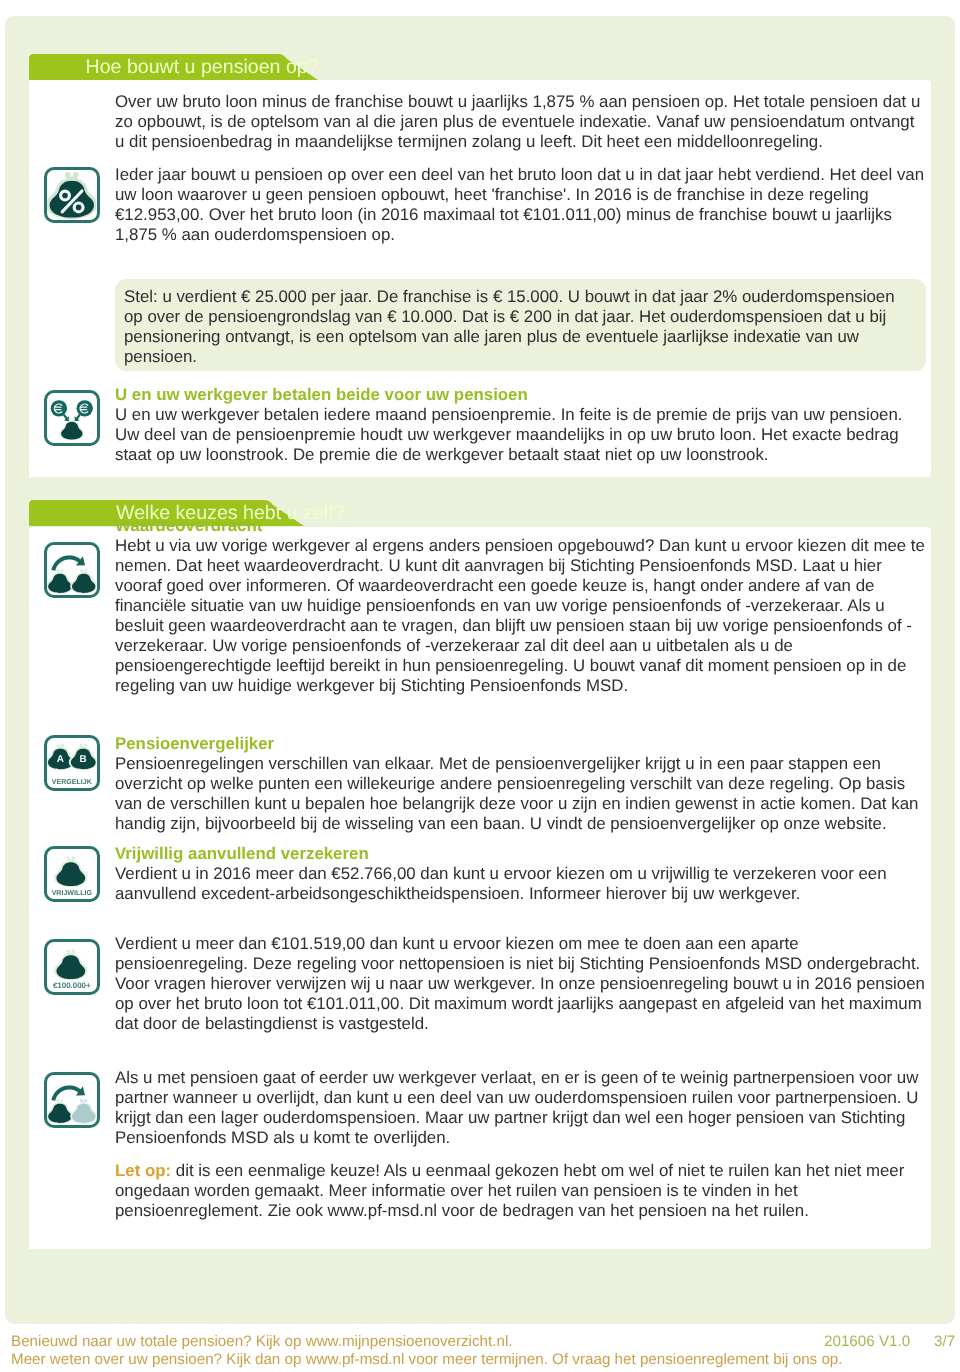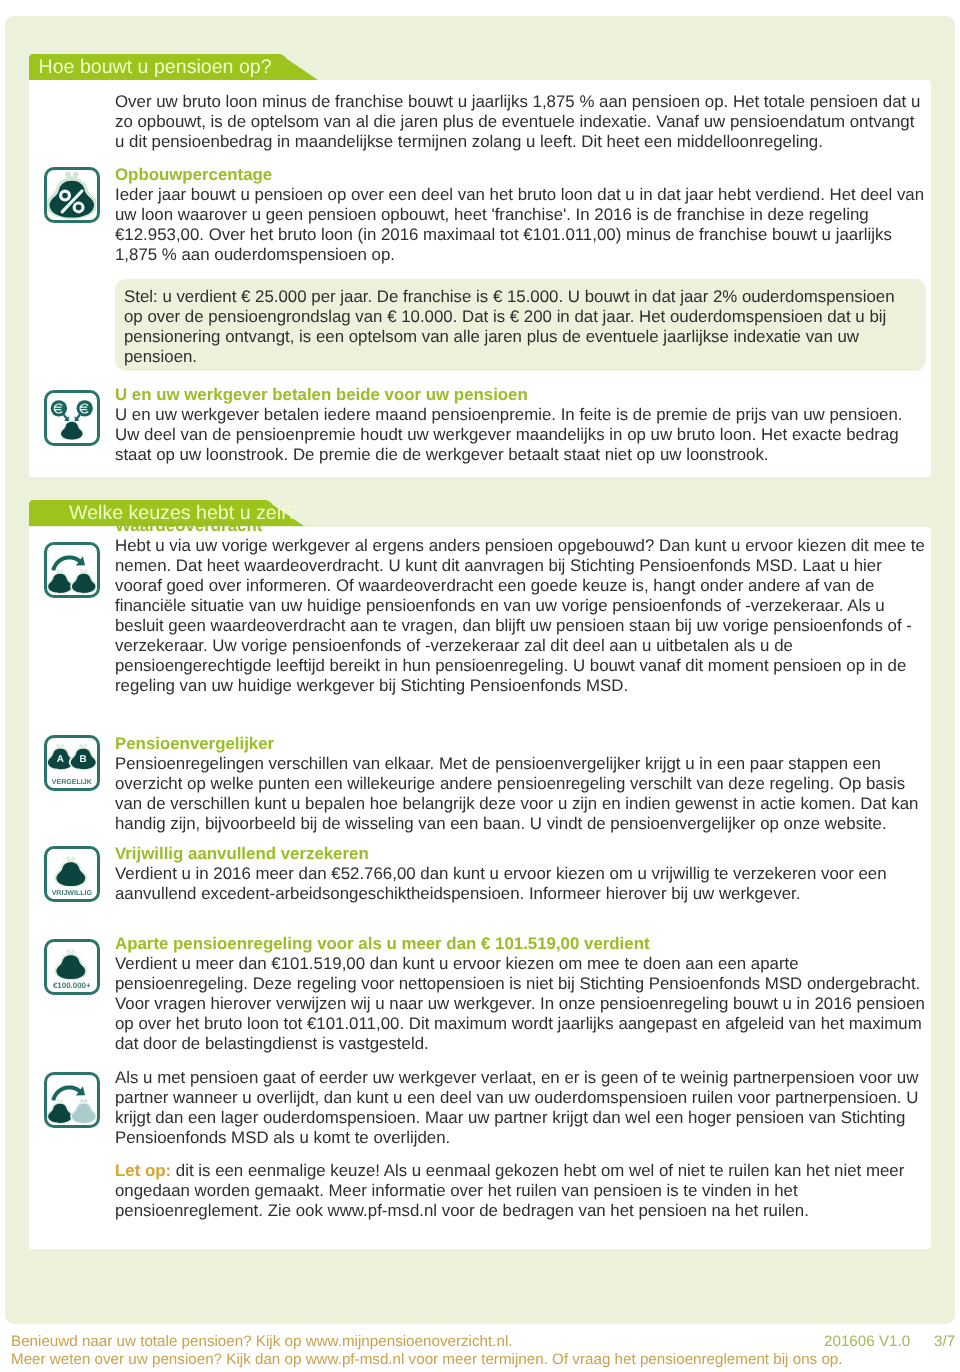--- a/index.html
+++ b/index.html
@@ -7,21 +7,21 @@
   html,body { width:960px; height:1372px; }
   body { background:#ffffff; font-family:"Liberation Sans", sans-serif;
          -webkit-font-smoothing:antialiased; text-rendering:geometricPrecision; }
   .page { position:relative; width:960px; height:1372px; overflow:hidden; }
   .panel { position:absolute; left:5px; top:16px; width:950px; height:1308px;
            background:#ecf1dc; border-radius:9px; }
 
   .banner { position:absolute; height:26px; color:#eeffc9; white-space:nowrap;
             font-size:19.6px; line-height:26px; padding-left:9.5px; }
   .banner .bshape { position:absolute; left:0; top:0; height:26px; overflow:visible; }
-  .banner span { position:relative; z-index:2; }
+  .banner span { position:relative; z-index:2;margin-left:47px; }
 
   .white { position:absolute; background:#ffffff; border-radius:0 4px 4px 0; }
   .iconbox { position:absolute; width:56px; height:56px; border-radius:10px; background:#fff; }
   .iconbox .frame { position:absolute; left:0; top:0; width:56px; height:56px;
              border:3.1px solid #2a7469; border-radius:10px; }
   .iconbox svg { position:absolute; left:3.2px; top:3.2px; width:49.6px; height:49.6px; }
   .iconbox svg text { -webkit-font-smoothing:antialiased; paint-order:stroke; }
   .h { color:#9abd28; font-weight:bold; font-size:16.85px; line-height:20.05px; }
   .p { color:#2f2f2f; font-size:16.85px; line-height:20.05px; text-align:left; }
   .hl { background:#ecf1dc; border-radius:5px; padding:8px 10px 4px 9px; }
@@ -59,21 +59,20 @@
       <path d="M50 26 C38 26 29.5 32 27.5 42 C25.5 51 18.5 54.5 14 60 C10 65 9.5 71 13 77 C18.5 86 33 91 50 91 C67 91 81.5 86 87 77 C90.5 71 90 65 86 60 C81.5 54.5 74.5 51 72.5 42 C70.5 32 62 26 50 26Z" fill="#0c443f"></path>
       <g stroke="#f0fafa" stroke-width="5.6" fill="none" stroke-linecap="round">
         <circle cx="38" cy="52" r="7.8"></circle>
         <circle cx="62" cy="73" r="7.8"></circle>
         <line x1="68" y1="44" x2="33" y2="81"></line>
       </g>
       </g>
     </svg>
   </div>
   <div style="position:absolute;left:115px;top:165px;width:811px;">
-    <div class="h">Opbouwpercentage</div>
     <div class="p">Ieder jaar bouwt u pensioen op over een deel van het bruto loon dat u in dat jaar hebt verdiend. Het deel van uw loon waarover u geen pensioen opbouwt, heet 'franchise'. In 2016 is de franchise in deze regeling €12.953,00. Over het bruto loon (in 2016 maximaal tot €101.011,00) minus de franchise bouwt u jaarlijks 1,875 % aan ouderdomspensioen op.</div>
   </div>
   <div class="p hl" style="position:absolute;left:115px;top:279px;width:811px;border-radius:11px;">Stel: u verdient € 25.000 per jaar. De franchise is € 15.000. U bouwt in dat jaar 2% ouderdomspensioen op over de pensioengrondslag van € 10.000. Dat is € 200 in dat jaar. Het ouderdomspensioen dat u bij pensionering ontvangt, is een optelsom van alle jaren plus de eventuele jaarlijkse indexatie van uw pensioen.</div>
 
   <div class="iconbox" style="left:43.5px;top:390px;">
     <div class="frame"></div>
     <svg viewBox="0 0 100 100">
       <circle cx="24" cy="31" r="16.5" fill="#19665f"></circle>
       <circle cx="76" cy="31" r="16.5" fill="#19665f"></circle>
       <g fill="none" stroke="#eefbf8" stroke-width="2.6" stroke-linecap="round">
@@ -190,21 +189,20 @@
           <circle cx="43" cy="15" r="5" fill="#dfeddf"></circle>
           <circle cx="57" cy="15" r="5" fill="#dfeddf"></circle>
         <path d="M40.5 18 h19 v10 h-19 z" fill="#dfeddf"></path>
         <path d="M50 21 C36 21 25 28 22.5 39 C20.5 48 13 51 8.5 57 C4 63 3 70 7 77 C13 87 30 94 50 94 C70 94 87 87 93 77 C97 70 96 63 91.5 57 C87 51 79.5 48 77.5 39 C75 28 64 21 50 21Z" fill="#dfeddf"></path>
         <path d="M50 26 C38 26 29.5 32 27.5 42 C25.5 51 18.5 54.5 14 60 C10 65 9.5 71 13 77 C18.5 86 33 91 50 91 C67 91 81.5 86 87 77 C90.5 71 90 65 86 60 C81.5 54.5 74.5 51 72.5 42 C70.5 32 62 26 50 26Z" fill="#0c443f"></path>
         </g>
       <text x="50" y="92" text-anchor="middle" font-family="Liberation Sans, sans-serif" font-size="16" font-weight="bold" fill="#3c7a6e">€100.000+</text>
     </svg>
   </div>
   <div style="position:absolute;left:115px;top:934px;width:811px;">
-    <div class="h">Aparte pensioenregeling voor als u meer dan € 101.519,00 verdient</div>
     <div class="p">Verdient u meer dan €101.519,00 dan kunt u ervoor kiezen om mee te doen aan een aparte pensioenregeling. Deze regeling voor nettopensioen is niet bij Stichting Pensioenfonds MSD ondergebracht. Voor vragen hierover verwijzen wij u naar uw werkgever. In onze pensioenregeling bouwt u in 2016 pensioen op over het bruto loon tot €101.011,00. Dit maximum wordt jaarlijks aangepast en afgeleid van het maximum dat door de belastingdienst is vastgesteld.</div>
   </div>
 
   <div class="iconbox" style="left:43.5px;top:1071.5px;">
     <div class="frame"></div>
     <svg viewBox="0 0 100 100">
       <path d="M8.8 50.3 L9.5 47.5 L10.4 44.8 L11.6 42.1 L12.9 39.6 L14.4 37.1 L16.2 34.8 L18.0 32.7 L20.1 30.6 L22.3 28.8 L24.6 27.1 L27.1 25.6 L29.7 24.3 L32.3 23.2 L35.1 22.4 L37.9 21.7 L40.7 21.2 L43.6 21.0 L46.5 21.0 L49.4 21.3 L52.2 21.7 L55.0 22.4 L57.7 23.3 L60.4 24.4 L63.0 25.7 L65.4 27.2 L67.8 28.8 L72.4 22.9 L76.7 40.9 L58.2 41.1 L62.9 35.1 L61.0 33.8 L59.1 32.7 L57.1 31.6 L55.0 30.8 L52.8 30.1 L50.6 29.6 L48.4 29.2 L46.2 29.0 L43.9 29.0 L41.7 29.2 L39.4 29.5 L37.2 30.1 L35.1 30.7 L33.0 31.6 L31.0 32.6 L29.0 33.8 L27.2 35.1 L25.5 36.6 L23.9 38.1 L22.4 39.8 L21.0 41.7 L19.8 43.6 L18.8 45.6 L17.9 47.6 L17.2 49.8 L16.6 52.0 Z" fill="#19665f"></path>
       <g transform="translate(26,77) scale(0.60) translate(-50,-58)">
           <circle cx="43" cy="15" r="5" fill="#dfeddf"></circle>
           <circle cx="57" cy="15" r="5" fill="#dfeddf"></circle>

